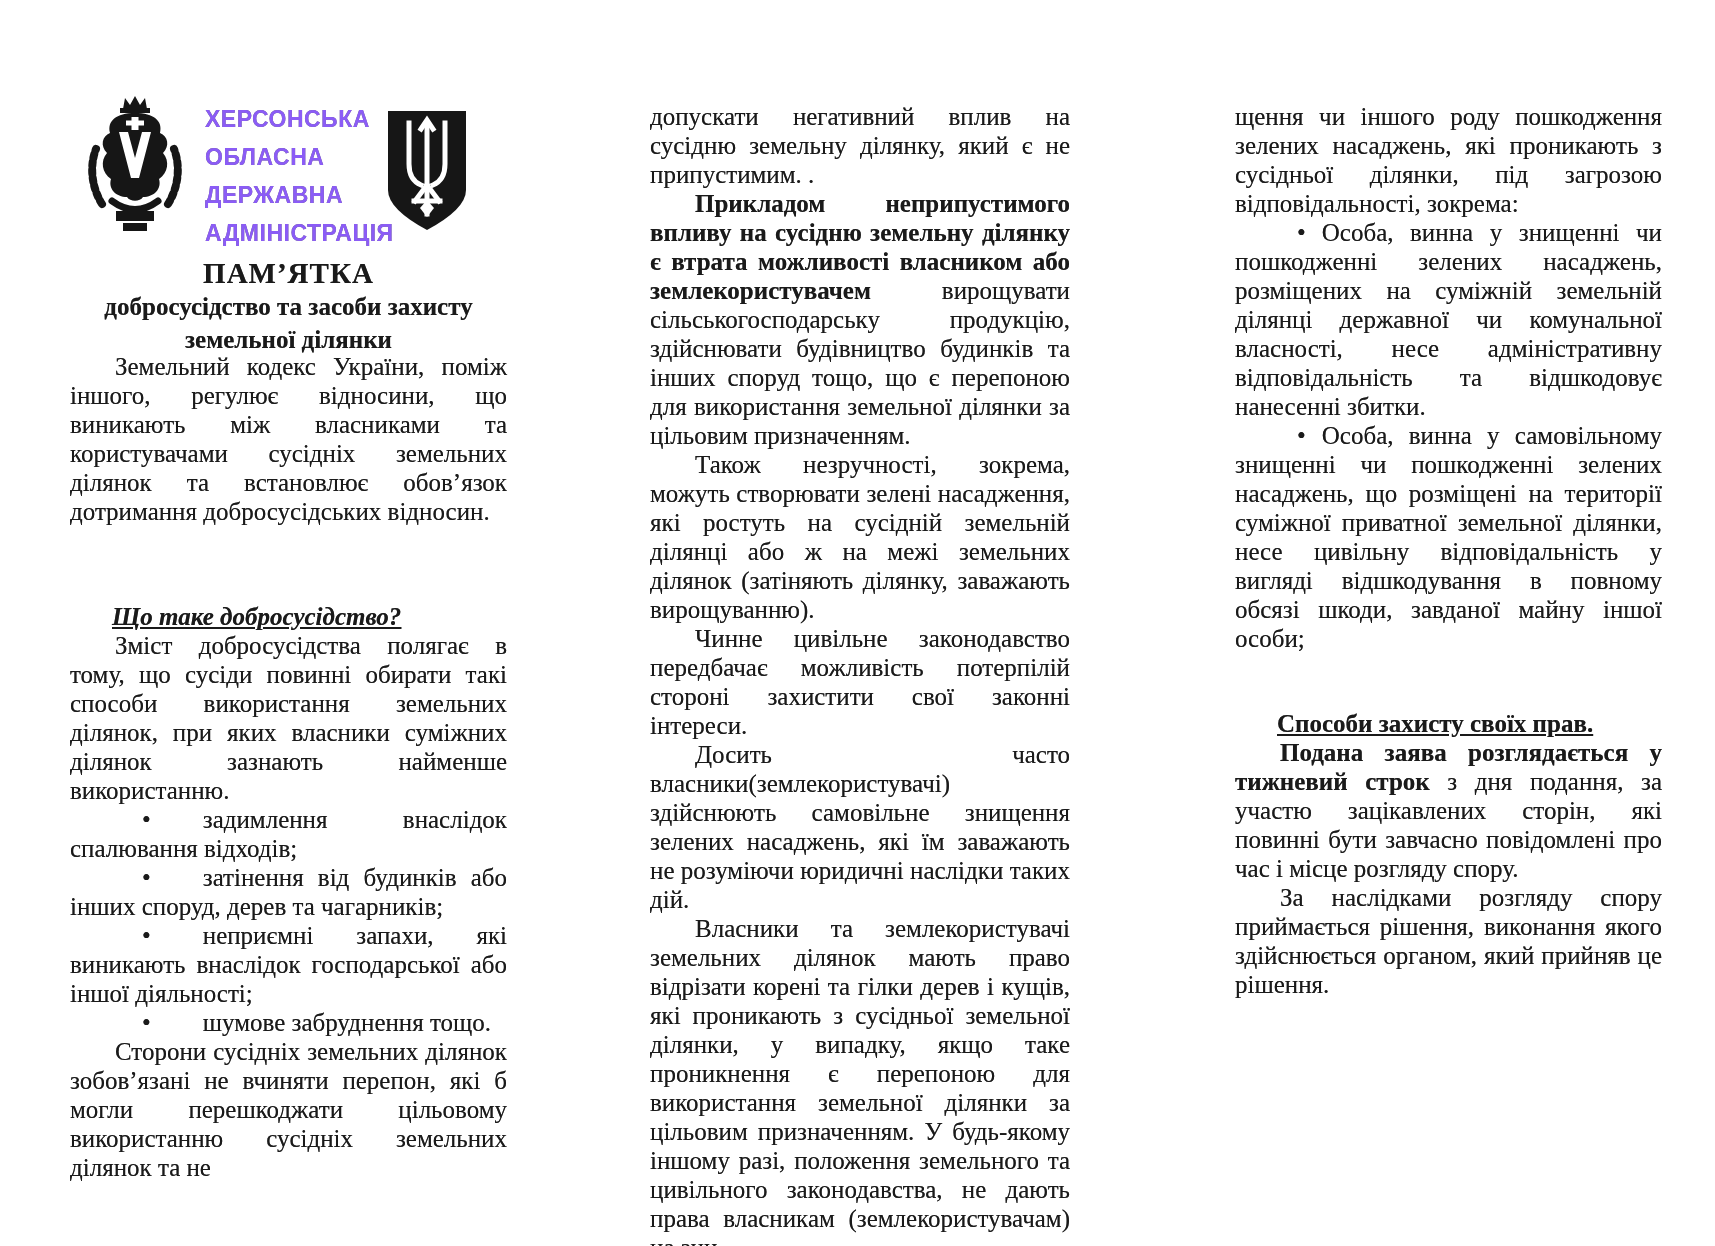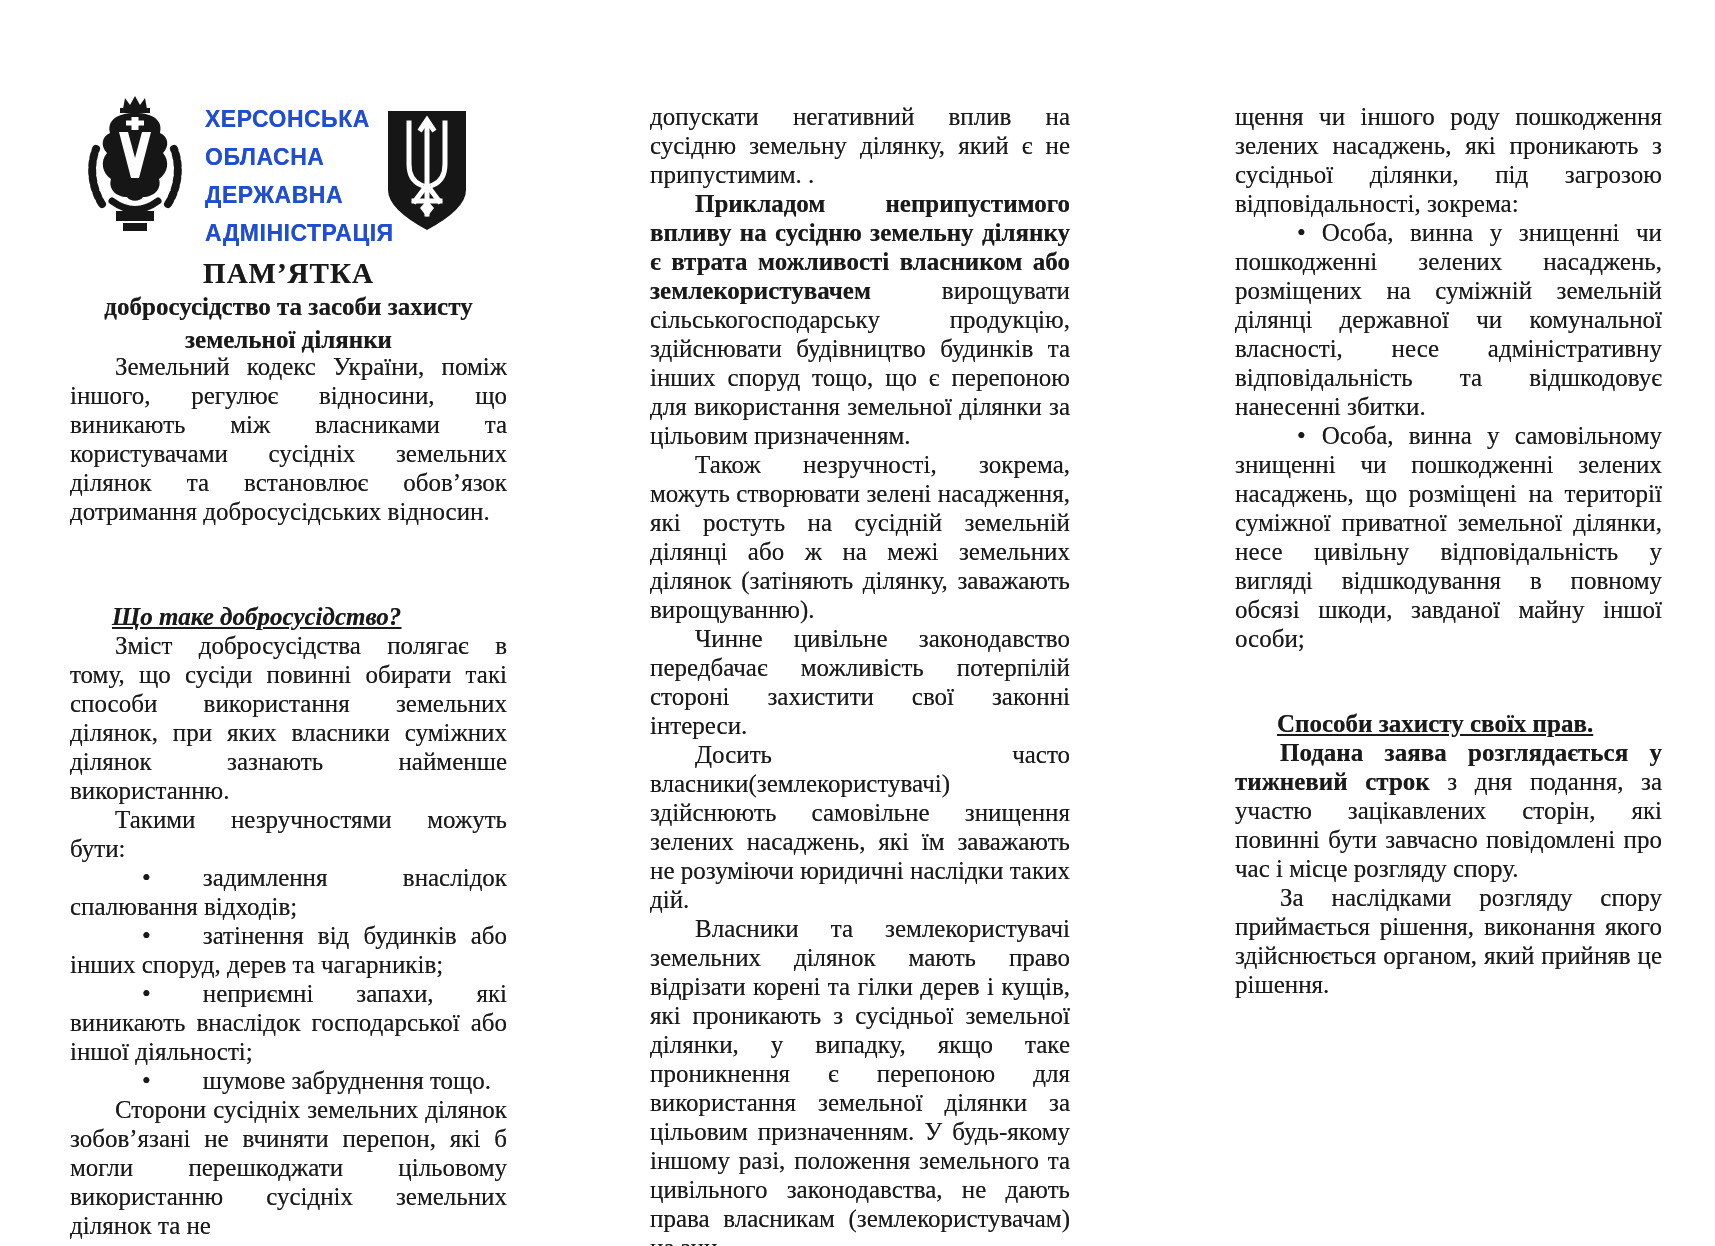--- a/index.html
+++ b/index.html
@@ -22,21 +22,21 @@
   .bul3{text-indent:62px;}
   .bul3 .tab{display:inline-block;width:16px;}
   b,strong{font-weight:bold;}
   
   .hdr{position:absolute; left:0; top:0;}
   .emblem-left{position:absolute; left:85px; top:94px;}
   .emblem-right{position:absolute; left:385px; top:108px;}
   .org{
     position:absolute; left:205px; top:100px; width:190px;
     font-family:"Liberation Sans", sans-serif; font-weight:bold;
-    font-size:23px; line-height:38px; color:#1d4ed8; letter-spacing:.5px;
+    font-size:23px; line-height:38px; color:#8b5cf6; letter-spacing:.5px;
   }
   .title-block{position:absolute; left:70px; top:256px; width:437px; text-align:center;}
   .doc-title{font-weight:bold; font-size:29px; line-height:34px; letter-spacing:1px;}
   .doc-sub{font-weight:bold; font-size:25px; line-height:33px;}
 </style>
 </head>
 <body>
 
 <div class="page">
 
@@ -89,21 +89,20 @@
   <div class="title-block">
     <div class="doc-title">ПАМ’ЯТКА</div>
     <div class="doc-sub">добросусідство та засоби захисту</div>
     <div class="doc-sub">земельної ділянки</div>
   </div>
 
   <section class="col col1">
     <p class="indent">Земельний кодекс України, поміж іншого, регулює відносини, що виникають між власниками та користувачами сусідніх земельних ділянок та встановлює обов’язок дотримання добросусідських відносин.</p>
     <p class="heading h-gap1">Що таке добросусідство?</p>
     <p class="indent">Зміст добросусідства полягає в тому, що сусіди повинні обирати такі способи використання земельних ділянок, при яких власники суміжних ділянок зазнають найменше використанню.</p>
-    <p class="indent">Такими незручностями можуть бути:</p>
     <p class="bul"><span>•</span><span class="tab"></span><span>задимлення внаслідок спалювання відходів;</span></p>
     <p class="bul"><span>•</span><span class="tab"></span><span>затінення від будинків або інших споруд, дерев та чагарників;</span></p>
     <p class="bul"><span>•</span><span class="tab"></span><span>неприємні запахи, які виникають внаслідок господарської або іншої діяльності;</span></p>
     <p class="bul"><span>•</span><span class="tab"></span><span>шумове забруднення тощо.</span></p>
     <p class="indent">Сторони сусідніх земельних ділянок зобов’язані не вчиняти перепон, які б могли перешкоджати цільовому використанню сусідніх земельних ділянок та не</p>
   </section>
 
   <section class="col col2">
     <p>допускати негативний вплив на сусідню земельну ділянку, який є не припустимим. .</p>
     <p class="indent"><strong>Прикладом неприпустимого впливу на сусідню земельну ділянку є втрата можливості власником або землекористувачем</strong><span> вирощувати сільськогосподарську продукцію, здійснювати будівництво будинків та інших споруд тощо, що є перепоною для використання земельної ділянки за цільовим призначенням.</span></p>

